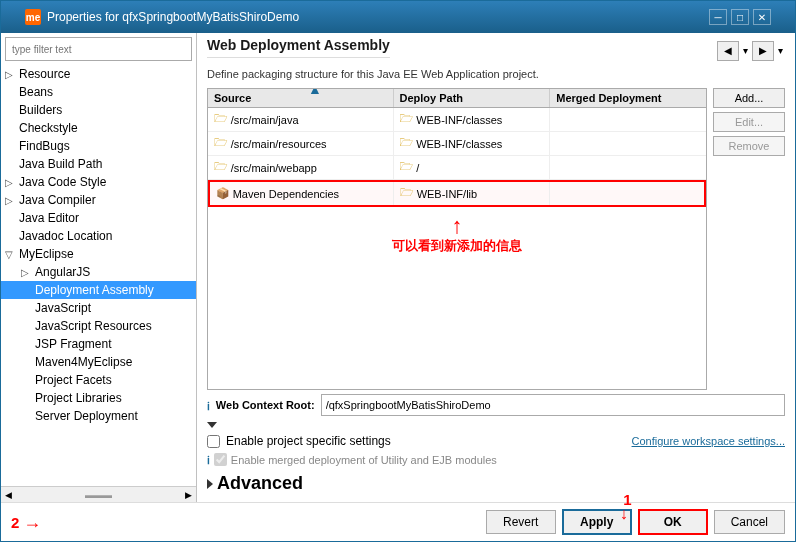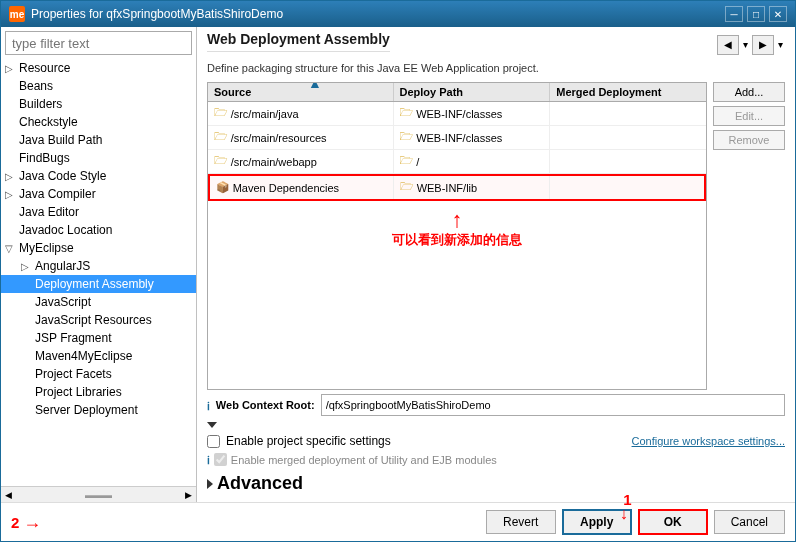--- a/index.html
+++ b/index.html
@@ -1,31 +1,31 @@
 <!DOCTYPE html>
 <html><head>
   <meta charset="utf-8">
   <style>
     * { box-sizing: border-box; margin: 0; padding: 0; }
     body { font-family: 'Segoe UI', Arial, sans-serif; font-size: 12px; background: #f0f0f0; width: 796px; height: 542px; overflow: hidden; }
 
     .window { width: 796px; height: 542px; border: 1px solid #1a6b9a; display: flex; flex-direction: column; background: #fff; }
 
-    .title-bar { background: linear-gradient(to bottom, #2d7fb8, #1a5f8a); color: white; padding: 4px 8px; display: flex; align-items: center; justify-content: space-between; height: 26px; }
+    .title-bar { background: linear-gradient(to bottom, #2d7fb8, #1a5f8a); color: white; padding: 4px 24px; display: flex; align-items: center; justify-content: space-between; height: 32px; }
     .title-bar-left { display: flex; align-items: center; gap: 6px; }
     .title-bar-icon { width: 16px; height: 16px; background: #ff6600; border-radius: 2px; display: flex; align-items: center; justify-content: center; font-size: 10px; color: white; font-weight: bold; }
     .title-bar-title { font-size: 12px; }
     .title-bar-controls { display: flex; gap: 4px; }
     .title-btn { width: 18px; height: 16px; background: transparent; border: 1px solid rgba(255,255,255,0.4); color: white; font-size: 10px; cursor: pointer; display: flex; align-items: center; justify-content: center; }
 
     .main-content { display: flex; flex: 1; overflow: hidden; }
 
     
     .sidebar { width: 196px; border-right: 1px solid #c0c0c0; display: flex; flex-direction: column; background: #fff; flex-shrink: 0; }
-    .filter-input { padding: 4px 6px; border: 1px solid #aaa; margin: 4px; font-size: 13px; color: #999; height: 24px; }
+    .filter-input { padding: 4px 6px; border: 1px solid #aaa; margin: 4px; font-size: 10px; color: #999; height: 24px; }
     .tree { flex: 1; overflow-y: auto; overflow-x: hidden; }
     .tree-item { padding: 2px 4px; cursor: pointer; display: flex; align-items: center; gap: 2px; white-space: nowrap; }
     .tree-item.selected { background: #3399ff; color: white; }
     .tree-item.selected .item-label { color: white; }
     .expand-arrow { width: 12px; font-size: 10px; color: #555; flex-shrink: 0; }
     .item-label { font-size: 12px; }
     .tree-child { padding-left: 20px; }
 
     
     .right-panel { flex: 1; display: flex; flex-direction: column; padding: 4px 10px; overflow: hidden; }
@@ -99,25 +99,25 @@
         <div class="tree-item">
           <span class="expand-arrow"> </span>
           <span class="item-label">Builders</span>
         </div>
         <div class="tree-item">
           <span class="expand-arrow"> </span>
           <span class="item-label">Checkstyle</span>
         </div>
         <div class="tree-item">
           <span class="expand-arrow"> </span>
+          <span class="item-label">FindBugs</span>
+        </div>
+        <div class="tree-item">
+          <span class="expand-arrow"> </span>
           <span class="item-label">Java Build Path</span>
-        </div>
-        <div class="tree-item">
-          <span class="expand-arrow"> </span>
-          <span class="item-label">FindBugs</span>
         </div>
         <div class="tree-item">
           <span class="expand-arrow">▷</span>
           <span class="item-label">Java Code Style</span>
         </div>
         <div class="tree-item">
           <span class="expand-arrow">▷</span>
           <span class="item-label">Java Compiler</span>
         </div>
         <div class="tree-item">

